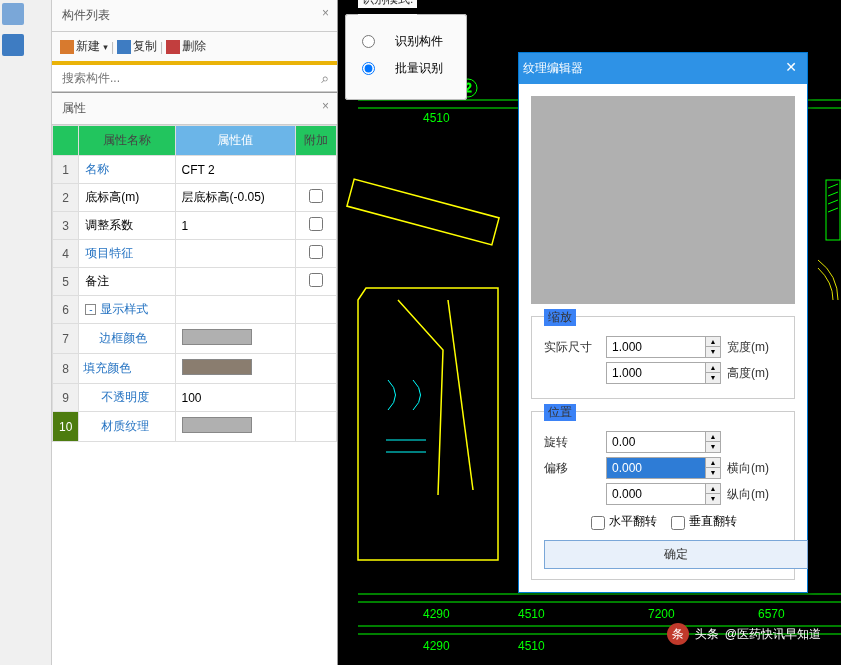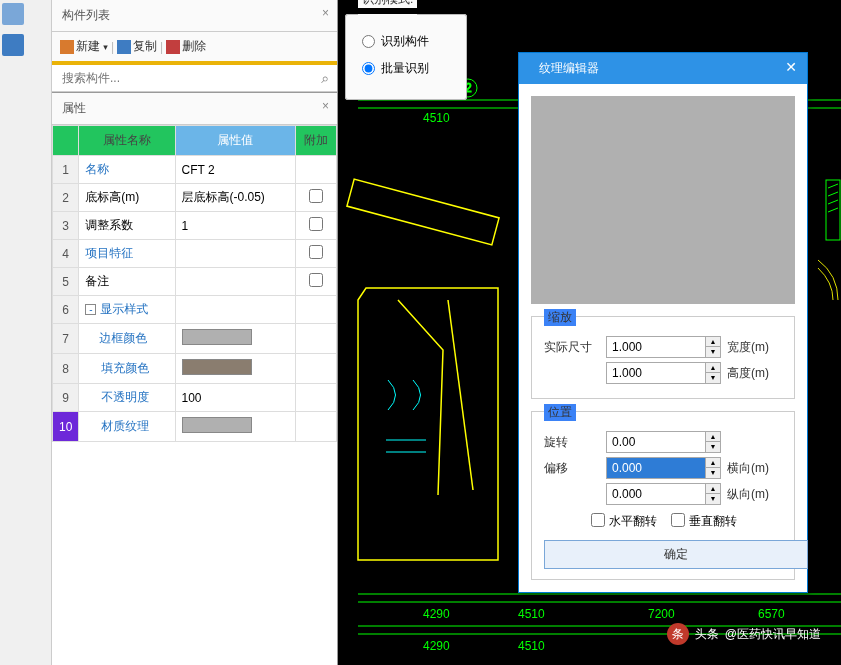--- a/index.html
+++ b/index.html
@@ -23,50 +23,50 @@
 .tree .root{padding:5px 10px;color:#333}
 .tree .root::before{content:"◢ ";font-size:10px;color:#555}
 .tree .item{padding:4px 10px 4px 64px;color:#333;cursor:pointer}
 .tree .item.sel{background:#a6d0ec}
 .props{border-top:1px solid #999}
 .prop-table{width:100%;border-collapse:collapse}
 .prop-table th{background:#22c55e;font-weight:normal;color:#444;padding:6px 4px;border:1px solid #ddd}
 .prop-table th.hl{background:#6bb5e8;color:#fff}
 .prop-table td{border:1px solid #ddd;padding:5px 6px;background:#fff;height:23px}
 .prop-table td.num{background:#f0f0f0;text-align:center;width:26px;color:#555}
-.prop-table td.num.sel{background:#6d28d9;color:#fff}
+.prop-table td.num.sel{background:#4d7c0f;color:#fff}
 .prop-table td.link{color:#2573c2}
 .color-swatch{display:inline-block;width:70px;height:16px;border:1px solid #888}
 .chk{width:14px;height:14px}
 .collapse-ctl{display:inline-block;width:11px;height:11px;border:1px solid #888;text-align:center;line-height:9px;font-size:10px;margin-right:4px}
 .canvas{position:absolute;left:338px;top:0;right:0;bottom:0;background:#000}
 .canvas svg{width:100%;height:100%}
 .rec-panel{position:absolute;left:345px;top:6px;background:#fafafa;border:1px solid #bbb;border-radius:3px;padding:8px 12px 12px;width:122px}
 .rec-panel legend{font-size:12px;color:#333;padding:0 4px;position:relative;top:-15px;background:#fafafa}
-.rec-panel .radio-row{display:flex;align-items:center;gap:6px;margin:2px 0 10px 4px}
+.rec-panel .radio-row{display:flex;align-items:center;gap:20px;margin:2px 0 10px 4px}
 .rec-panel input[type=radio]{width:13px;height:13px}
 .dialog{position:absolute;left:518px;top:52px;width:290px;background:#fff;border:1px solid #0078d4;box-shadow:2px 2px 6px rgba(0,0,0,0.3)}
-.dialog-title{background:#2e92e6;color:#fff;padding:7px 20px;position:relative}
+.dialog-title{background:#2e92e6;color:#fff;padding:7px 4px;position:relative}
 .dialog-title .close{position:absolute;right:10px;top:6px;color:#fff;font-size:14px;cursor:pointer}
 .dialog-body{padding:12px}
 .preview{width:264px;height:208px;background:#b0b0b0}
 .fieldset{border:1px solid #ccc;margin-top:12px;padding:10px 10px 10px 12px}
 .fieldset .lgd{position:relative;top:-18px;background:#3b82f6;padding:0 4px;color:#333;display:inline-block}
 .fieldset .content{margin-top:-12px}
 .dlg-row{display:flex;align-items:center;gap:6px;margin:4px 0}
 .dlg-row label{width:56px;color:#333}
 .dlg-row .unit{width:50px;color:#333}
 .spinner{display:flex;align-items:flex-start}
 .spinner input{width:100px;border:1px solid #aaa;padding:3px 5px;height:22px}
 .spinner input.sel{background:#2e7cd6;color:#fff}
 .spinner .btns{display:flex;flex-direction:column;border:1px solid #aaa;border-left:none;height:22px}
 .spinner .btns span{width:14px;height:10px;font-size:7px;text-align:center;line-height:9px;background:#efefef;border-bottom:1px solid #aaa;cursor:pointer}
 .spinner .btns span:last-child{border-bottom:none}
 .flip-row{display:flex;gap:14px;justify-content:center;margin-top:8px}
-.flip-row label{display:flex;align-items:flex-start;gap:4px}
+.flip-row label{display:flex;align-items:flex-end;gap:4px}
 .ok-btn{display:block;width:264px;margin:10px auto 0;padding:5px;background:#e8f0fa;border:1px solid #7aa7d8;color:#333;cursor:pointer;text-align:center}
 .watermark{position:absolute;right:20px;bottom:20px;color:#fff;font-size:16px;display:flex;align-items:center;gap:6px}
 .watermark .logo{width:22px;height:22px;border-radius:50%;background:#c0392b;color:#fff;text-align:center;line-height:22px;font-size:12px}
 </style>
 </head>
 <body>
 
 <div class="left-bar">
   <span class="icon"></span>
   <span class="icon" style="background:#3e7cc2"></span>
@@ -141,21 +141,21 @@
             <td style="text-align: center;"></td>
           </tr>
           <tr>
             <td class="num">7</td>
             <td class="link" style="padding-left: 20px;"><span>边框颜色</span></td>
             <td><span class="color-swatch" style="background: rgb(176, 176, 176);"></span></td>
             <td style="text-align: center;"></td>
           </tr>
           <tr>
             <td class="num">8</td>
-            <td class="link" style="padding-left: 22px;"><span>填充颜色</span></td>
+            <td class="link" style="padding-left: 4px;"><span>填充颜色</span></td>
             <td><span class="color-swatch" style="background: rgb(138, 125, 111);"></span></td>
             <td style="text-align: center;"></td>
           </tr>
           <tr>
             <td class="num">9</td>
             <td class="link" style="padding-left: 22px;"><span>不透明度</span></td>
             <td>100</td>
             <td style="text-align: center;"></td>
           </tr>
           <tr>

